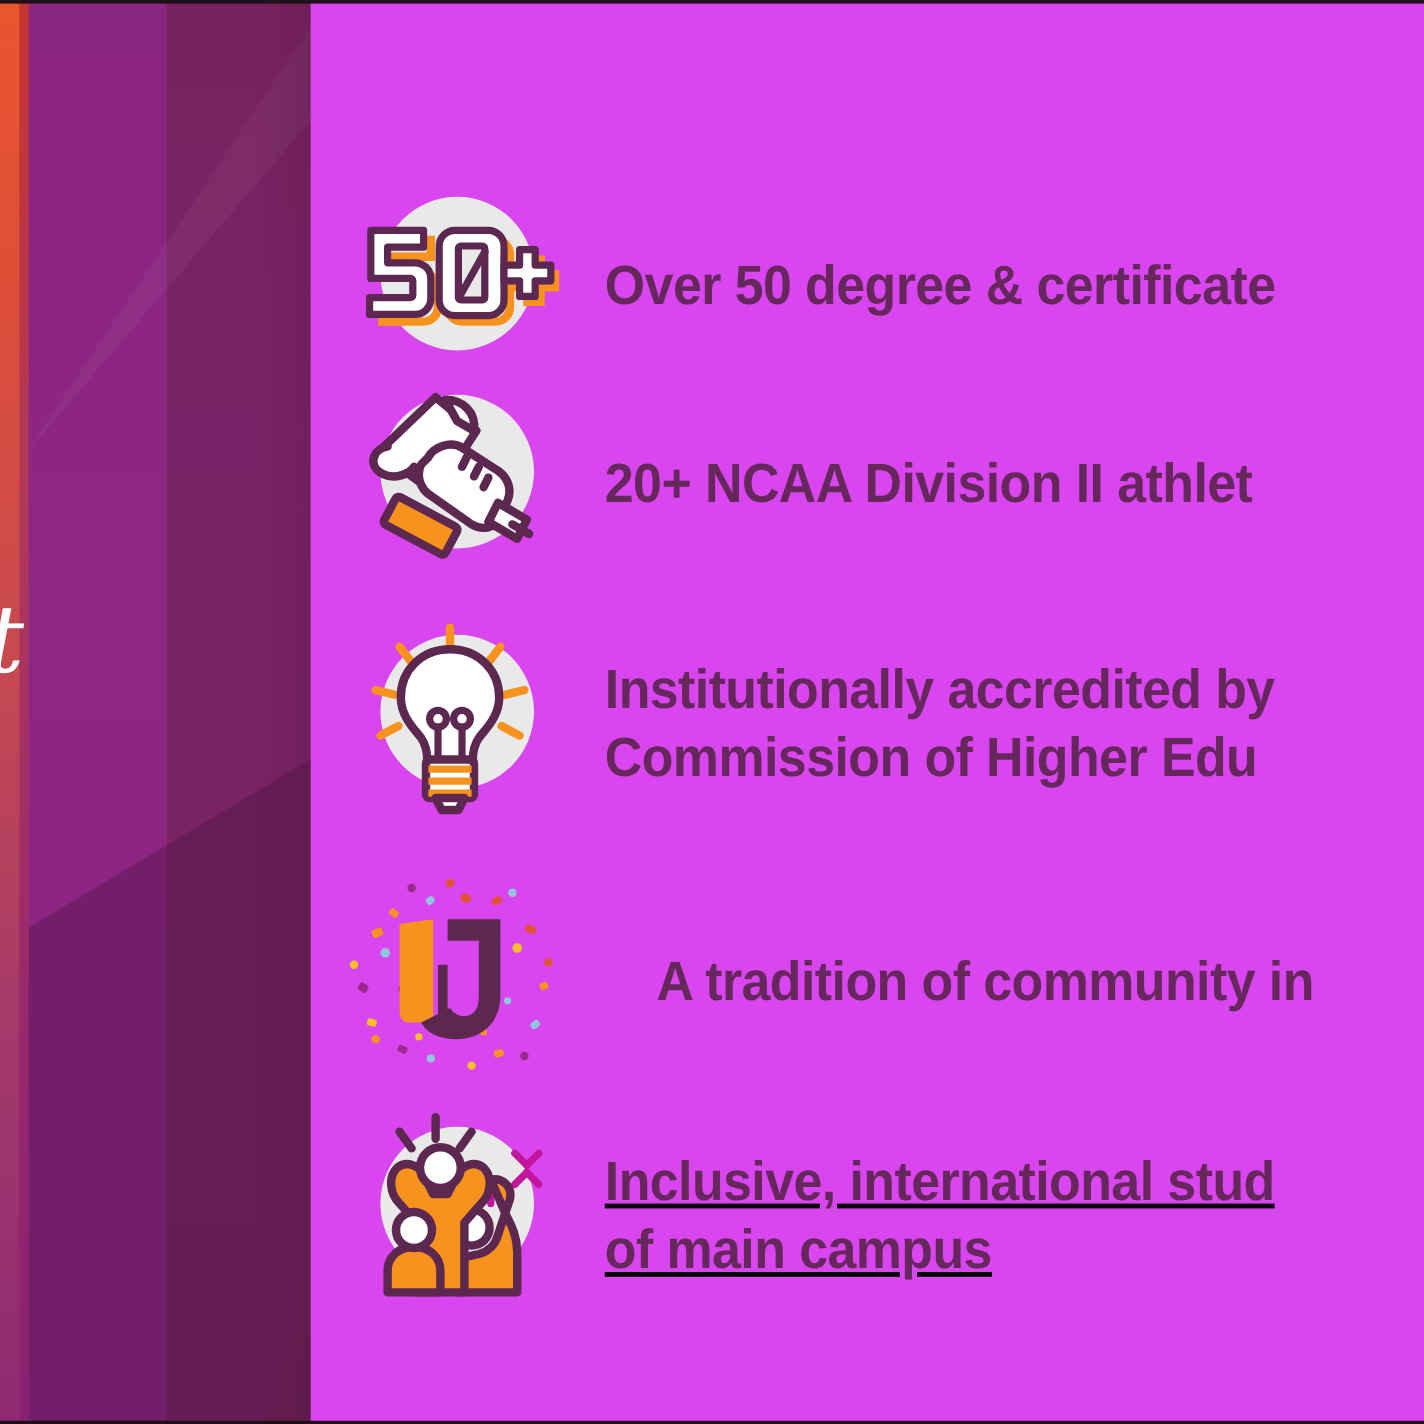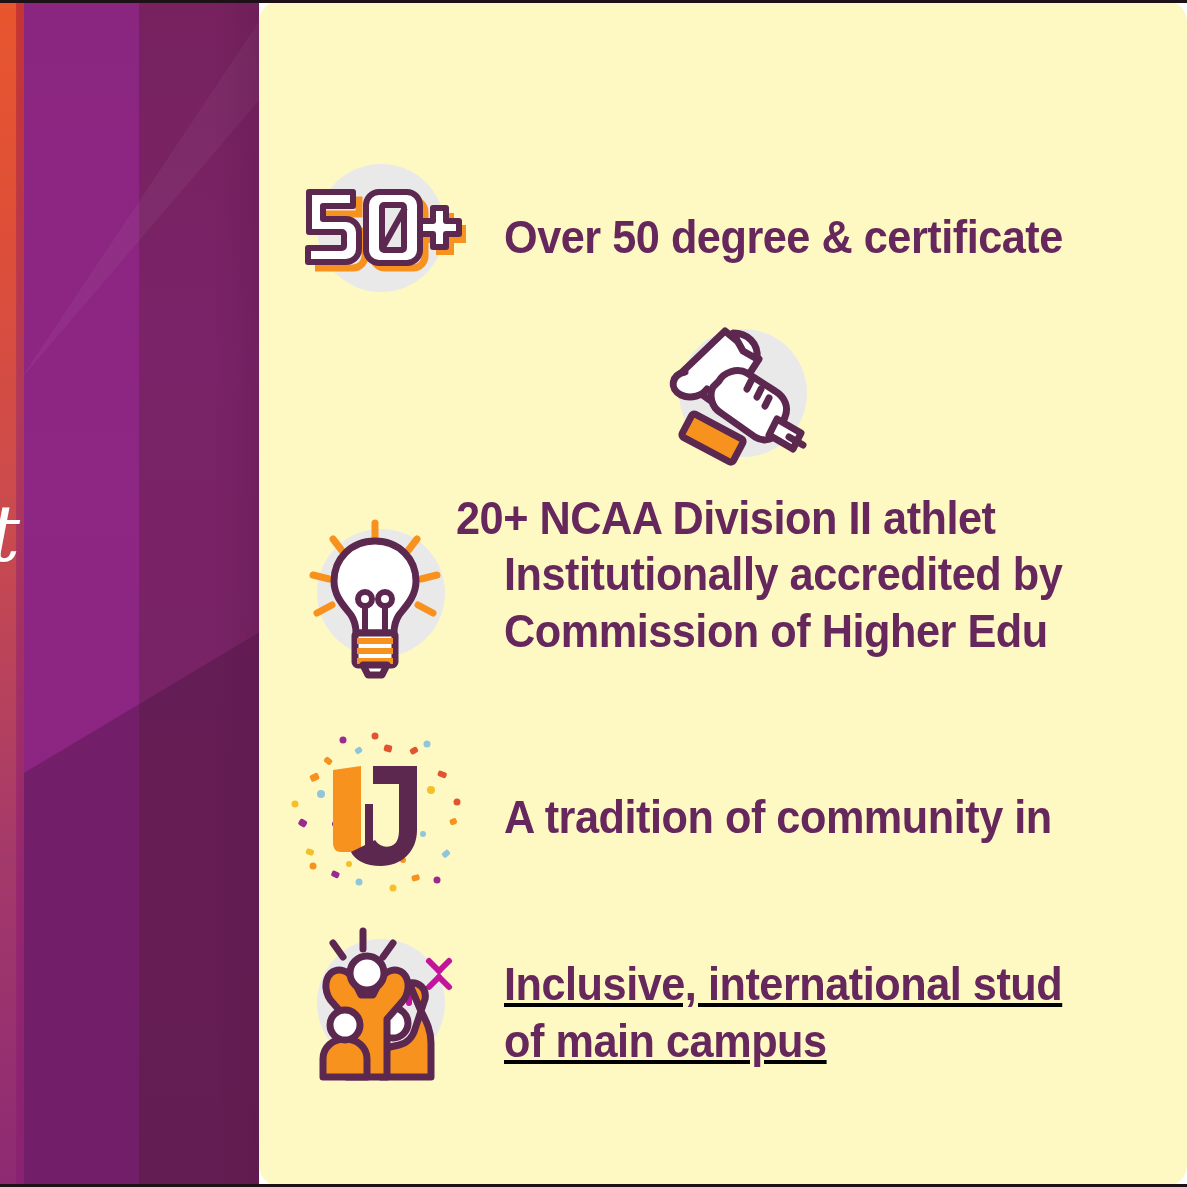--- a/index.html
+++ b/index.html
@@ -109,22 +109,21 @@
     text-shadow: 0 1px 0 rgba(0,0,0,0.08);
   }
 
   
   #content {
     position: absolute;
     left: 259px;
     top: 0;
     width: 928px;
     height: 1187px;
-    background: #fef9c3;
-    border-radius: 22px;
+    background: #d946ef;
   }
 
   .fact-row {
     position: absolute;
     left: 0;
     display: flex;
     align-items: center;
     width: 928px;
   }
   .fact-icon {
@@ -157,23 +156,23 @@
     line-height: 1.22;
     letter-spacing: -0.5px;
     white-space: pre-line;
     margin-left: 40px;
     transform: scaleX(0.94);
     transform-origin: left center;
   }
 
   
   #row-0 { top: 150px;  height: 175px; }
-  #row-1 { top: 315px;  height: 175px; flex-direction: column; }
+  #row-1 { top: 315px;  height: 175px; }
   #row-2 { top: 515px;  height: 175px; }
-  #row-3 { top: 730px;  height: 175px; }
+  #row-3 { top: 730px;  height: 175px; gap: 43px; }
   #row-4 { top: 925px;  height: 175px; text-decoration: underline; }
 </style>
 </head>
 <body>
 
 <div id="slide">
 
   <div id="left-panel">
     <div class="band-bright"></div>
     <div class="band-dark"></div>

